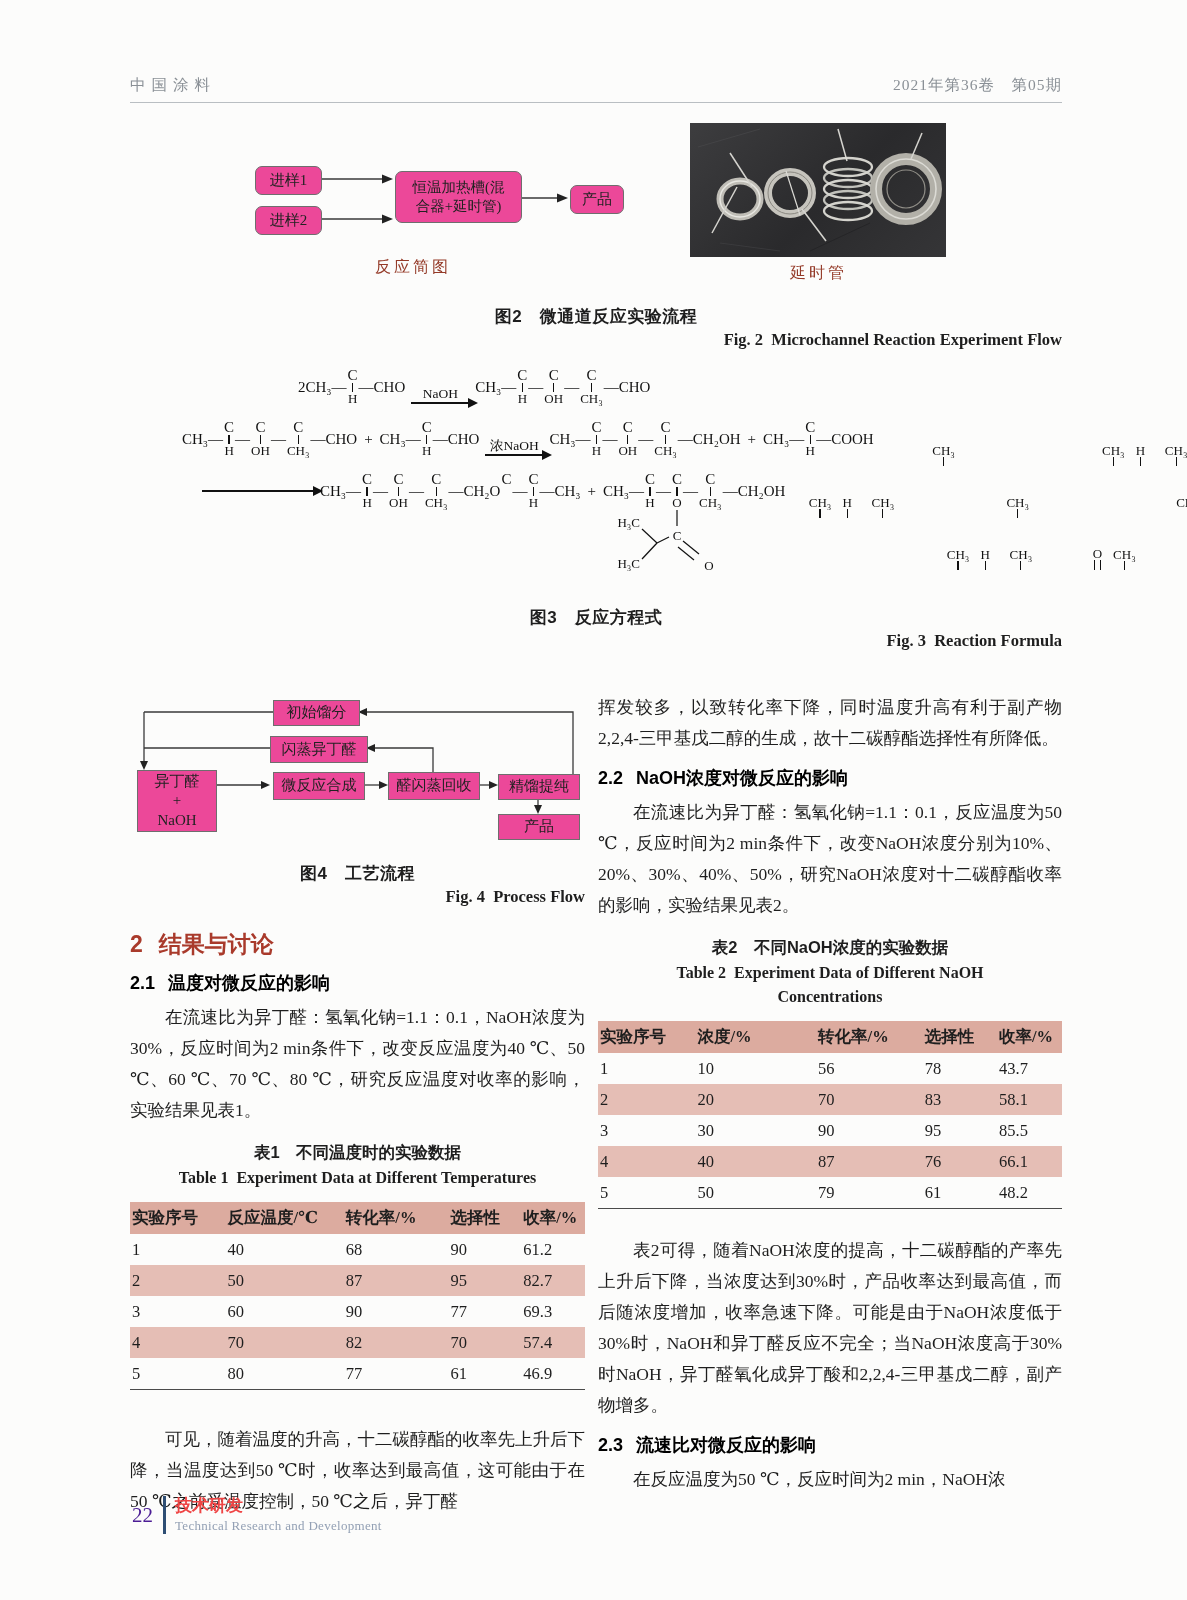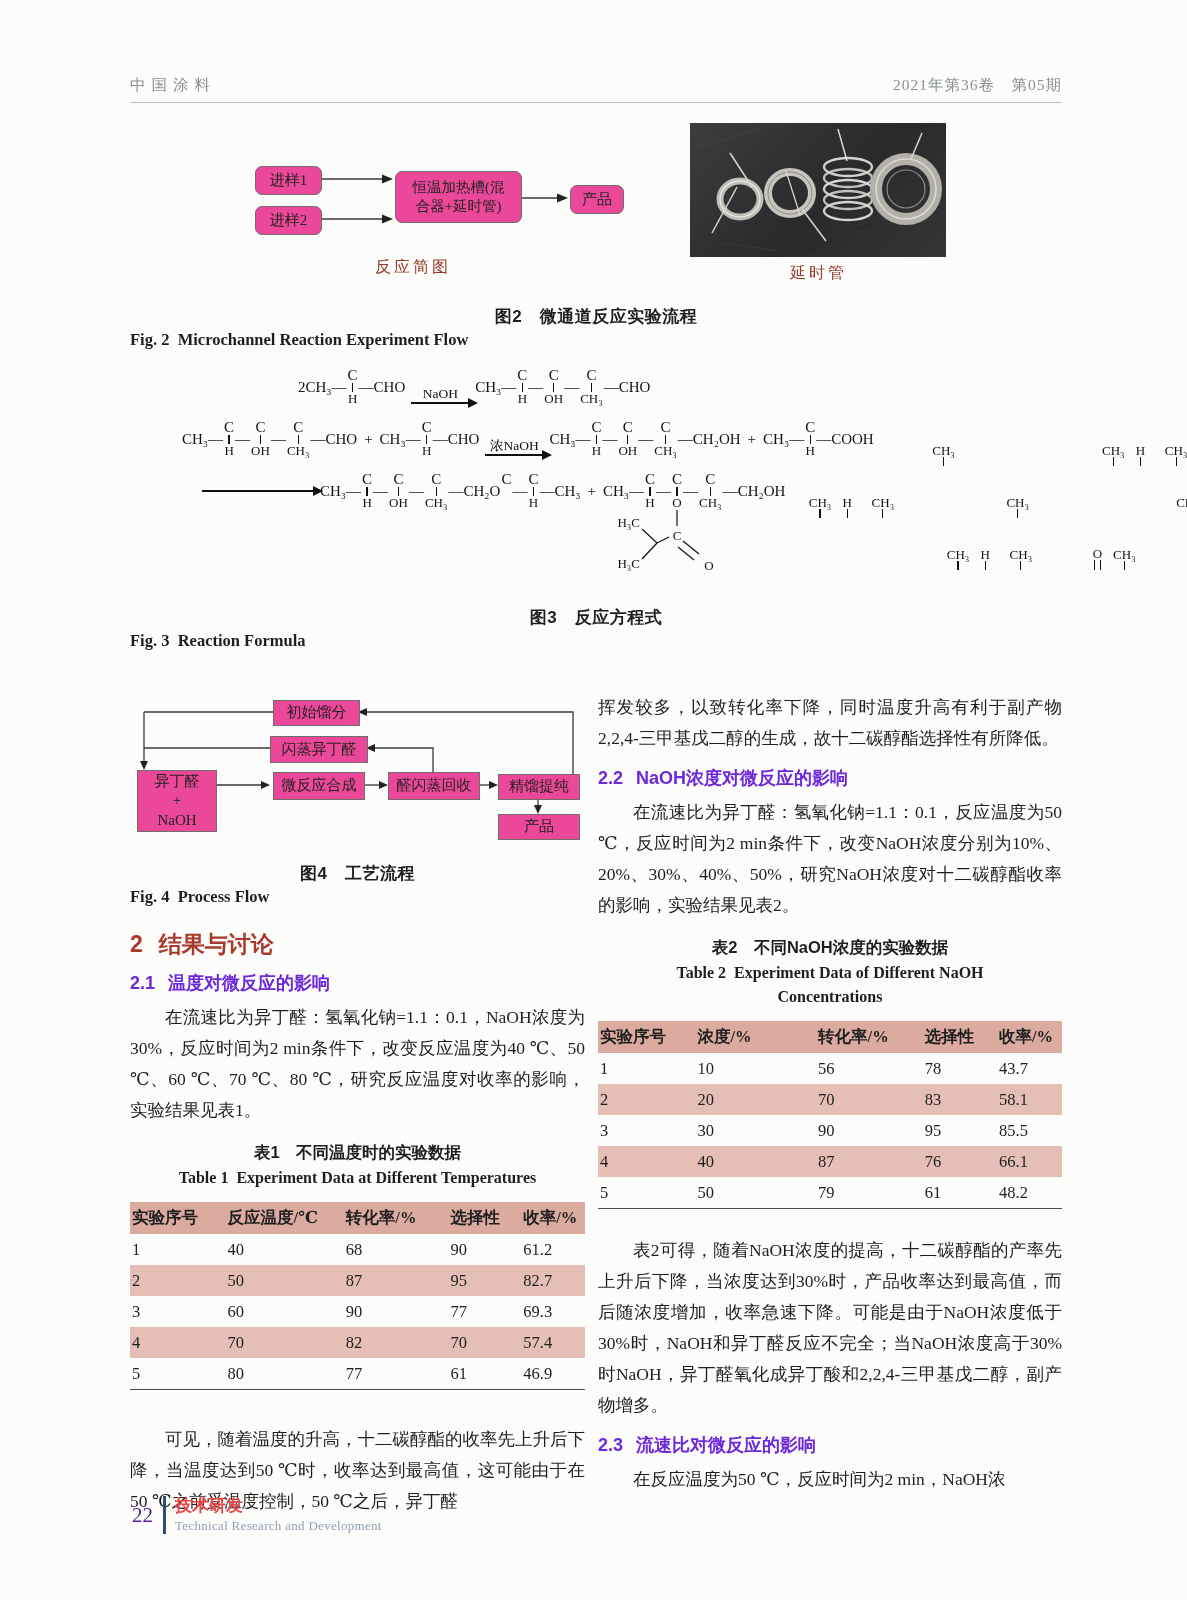--- a/index.html
+++ b/index.html
@@ -21,21 +21,21 @@
         display:flex;flex-direction:column;align-items:center;justify-content:center;
         font-size:15px;line-height:1.3;text-align:center;}
   .fbox.r{border-radius:7px;}
   .fbox.heater{font-size:14.5px;}
   .red-label{position:absolute;color:#943a28;font-size:16px;letter-spacing:3px;}
   .photo{position:absolute;left:560px;top:12px;width:256px;height:134px;
          background:linear-gradient(135deg,#3d3d3f 0%,#2a2a2c 55%,#353537 100%);}
   .cap-zh{font-family:"Liberation Sans","DejaVu Sans",sans-serif;font-weight:700;
           font-size:17px;text-align:center;margin-top:12px;letter-spacing:.5px;}
   .cap-en{font-family:"Liberation Serif","DejaVu Serif",serif;font-weight:700;
-          font-size:16.5px;text-align:left;margin-top:2px;}
+          font-size:16.5px;text-align:right;margin-top:2px;}
 
   
   .fig3{margin-top:18px;}
   .fx-line{display:flex;align-items:center;flex-wrap:nowrap;font-size:15px;color:#111;
            margin-bottom:14px;}
   .fx-line.l1{margin-left:168px;}
   .fx-line.l2{margin-left:52px;}
   .fx-line.l3{margin-left:66px;margin-bottom:96px;}
   .fx-txt{white-space:pre;line-height:1;}
   .fx-plus{margin:0 7px;line-height:1;}
@@ -66,21 +66,21 @@
   .col-left{left:130px;width:455px;}
   .col-right{left:598px;width:464px;}
 
   
   .fig4{position:relative;width:455px;height:160px;}
   .fig4 .fbox{font-size:15px;}
 
   .h2{margin:22px 0 0;color:#a93a2b;font-family:"Liberation Sans","DejaVu Sans",sans-serif;
       font-weight:700;font-size:23px;line-height:30px;}
   .h2 .num{margin-right:16px;}
-  .h3{margin:12px 0 0;color:#6d28d9;font-family:"Liberation Sans","DejaVu Sans",sans-serif;
+  .h3{margin:12px 0 0;color:#000000;font-family:"Liberation Sans","DejaVu Sans",sans-serif;
       font-weight:700;font-size:18px;line-height:25px;}
   .h3 .num{margin-right:13px;}
   .para{margin:6px 0 0;font-size:17.5px;line-height:31px;text-align:justify;text-indent:2em;}
   .para.noindent{text-indent:0;margin-top:2px;}
   .para.tgap{margin-top:26px;}
 
   .tbl-title-zh{font-family:"Liberation Sans","DejaVu Sans",sans-serif;font-weight:700;
                 font-size:16.5px;text-align:center;margin-top:16px;}
   .tbl-title-en{font-family:"Liberation Serif","DejaVu Serif",serif;font-weight:700;
                 font-size:16px;text-align:center;margin-top:2px;line-height:24px;}

